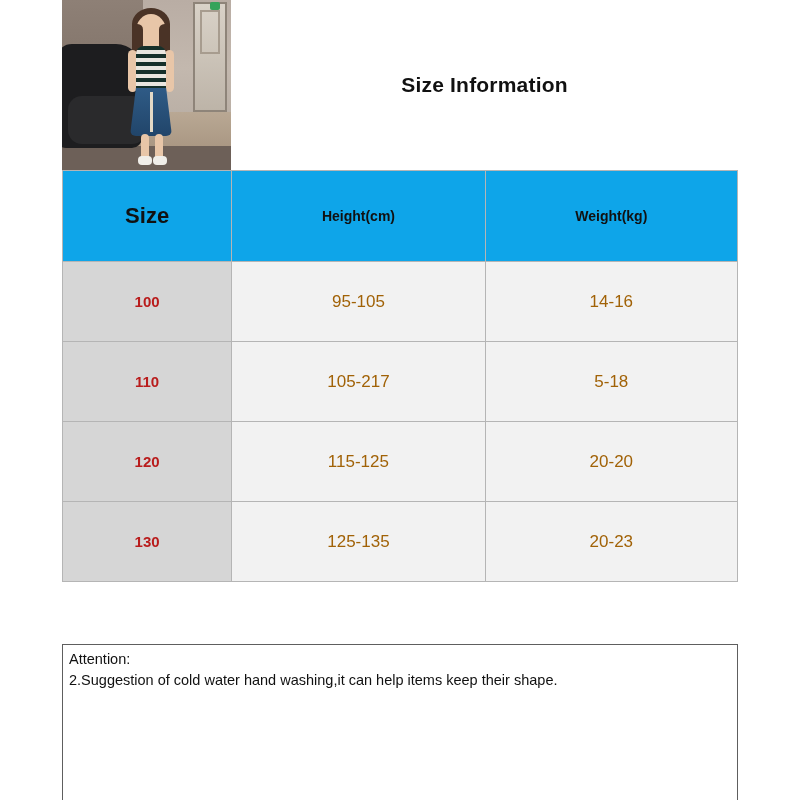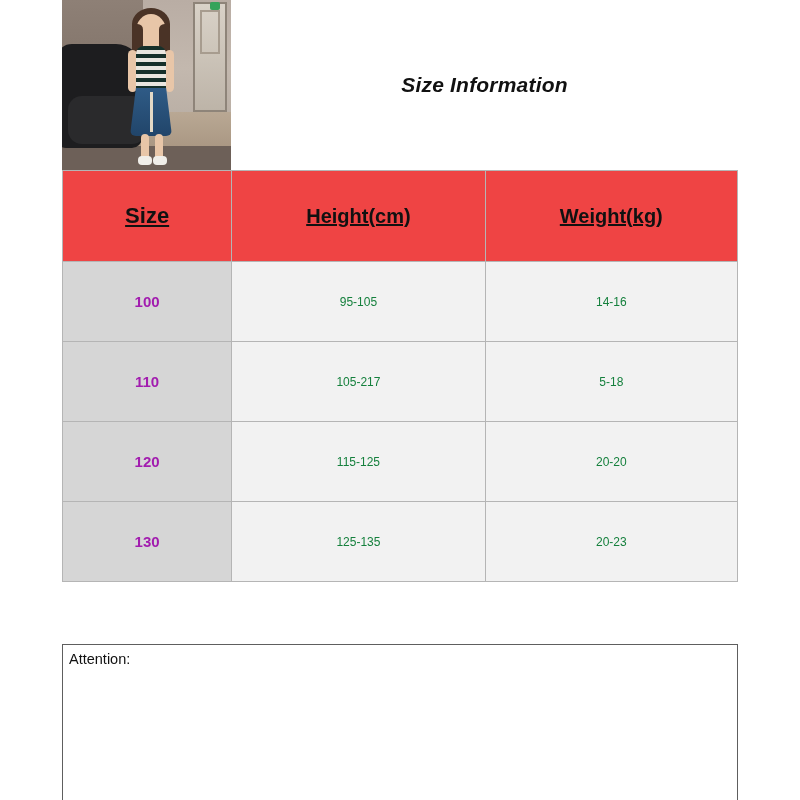--- a/index.html
+++ b/index.html
@@ -135,21 +135,20 @@
     position: absolute; left: 148px; top: 2px; width: 10px; height: 8px;
     background: #35a35b; border-radius: 2px;
   }
 
   .title-cell {
     flex: 1 1 auto;
     background: #ffffff;
     display: flex;
     align-items: center;
     justify-content: center;
-    font-style: italic;
   }
   .title-text {
     font-size: 21px;
     font-weight: bold;
     color: #111111;
     letter-spacing: 0.2px;
   }
 
   
   .size-table {
@@ -163,39 +162,39 @@
   .size-table td, .size-table th {
     border: 1px solid #b5b5b5;
     padding: 0;
     text-align: center;
     vertical-align: middle;
   }
   .col-size   { width: 169px; }
   .col-height { width: 253px; }
   .col-weight { width: 252px; }
 
-  .hdr-row td { height: 90px; background: #ef4444; text-decoration: underline; }
+  .hdr-row td { height: 90px; background: #0ea5e9; }
   .hdr-size {
     font-size: 22px; font-weight: bold; color: #111;
   }
   .hdr-col {
-    font-size: 20px; font-weight: bold; color: #111;
+    font-size: 14px; font-weight: bold; color: #111;
   }
 
   .body-row td { height: 79px; }
   .cell-size {
     background: #d6d6d6;
     font-size: 15px;
     font-weight: bold;
-    color: #a21caf;
+    color: #b91c1c;
   }
   .cell-val {
     background: #f2f2f2;
-    font-size: 12px;
-    color: #15803d;
+    font-size: 17px;
+    color: #a16207;
   }
 
   
   .attention {
     position: absolute;
     left: 62px;
     top: 644px;
     width: 676px;
     height: 180px;
     border: 1px solid #5e5e5e;
@@ -277,15 +276,16 @@
       <tr class="body-row">
         <td class="cell-size">130</td>
         <td class="cell-val">125-135</td>
         <td class="cell-val">20-23</td>
       </tr>
     </tbody>
   </table>
 
   <div class="attention">
     <div class="att-line">Attention:</div>
+    <div class="att-line">2.Suggestion of cold water hand washing,it can help items keep their shape.</div>
   </div>
 
 </div>
 
 </body></html>

